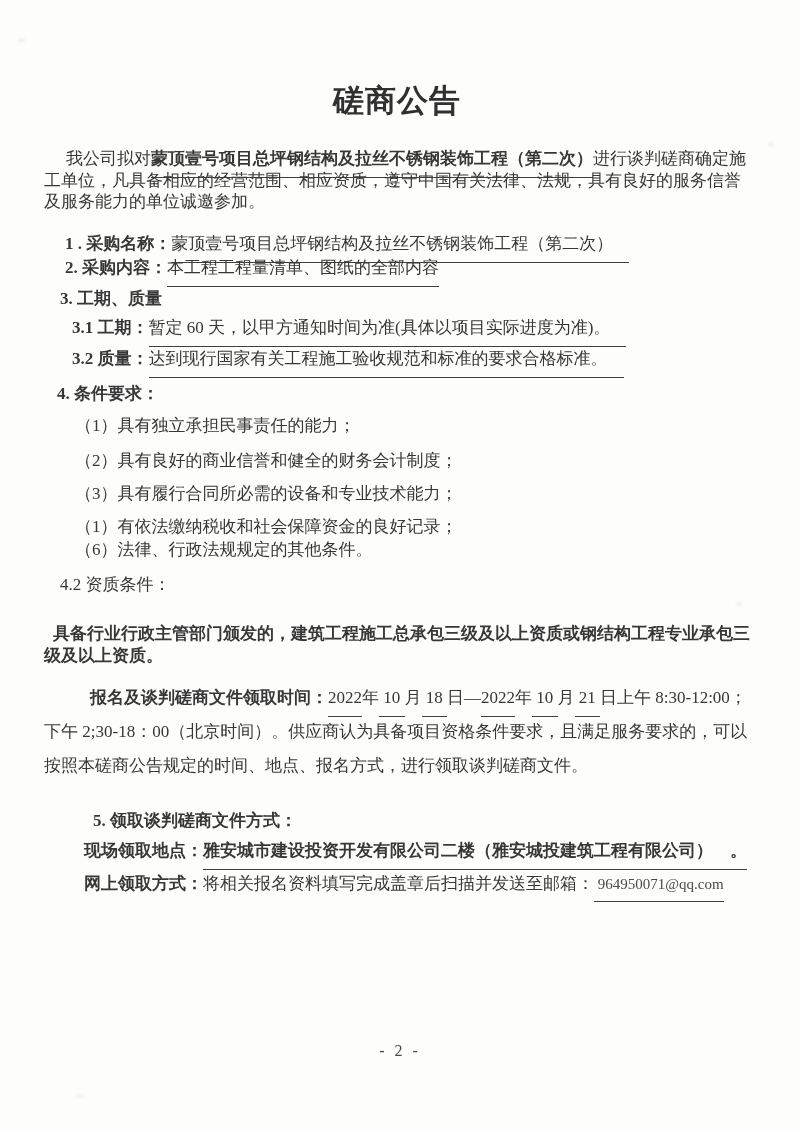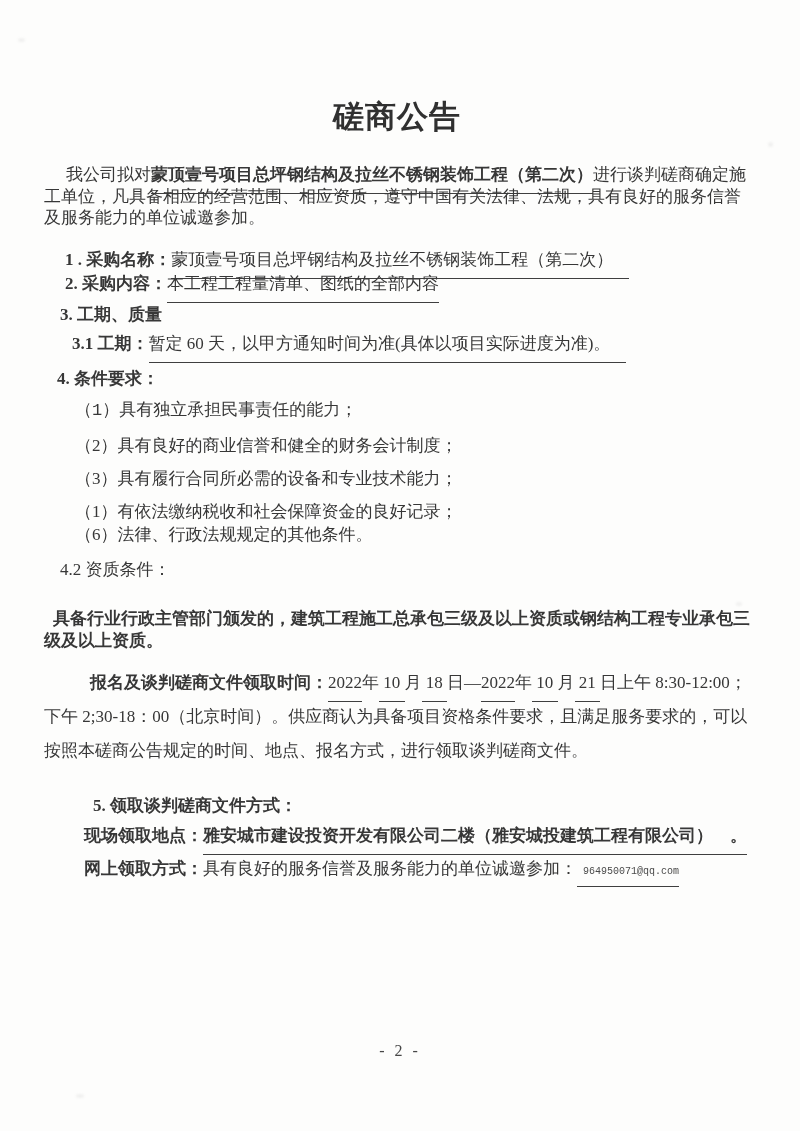--- a/index.html
+++ b/index.html
@@ -11,21 +11,21 @@
   }
   .page {
     position: relative;
     width: 800px; height: 1131px;
     background: #fdfdfc;
     color: #373737;
     padding: 83px 50px 0 44px;
     overflow: hidden;
   }
   h1.doc-title {
-    margin: 16px;
+    margin: 0;
     font-size: 31px;
     line-height: 36px;
     text-align: center;
     font-weight: 700;
     letter-spacing: 1px;
     color: #303030;
   }
   p { margin: 0; font-size: 17px; line-height: 20px; color: #373737; }
   .b { font-weight: 700; }
   
@@ -33,35 +33,35 @@
   .uext { padding-right: 16px; }
   .intro   { margin-top: 29px; line-height: 21.5px; text-indent: 22px; }
   .i1      { margin-top: 21px; margin-left: 21px; }
   .i2      { margin-top: 4px;  margin-left: 21px; }
   .h3x     { margin-top: 11px; margin-left: 16px; }
   .i31     { margin-top: 9px;  margin-left: 28px; }
   .i32     { margin-top: 11px; margin-left: 28px; }
   .h4x     { margin-top: 15px; margin-left: 13px; }
   .h41     { margin-top: 22px; margin-left: 35px; }
   .cond    { margin-left: 31px; }
-  .c1 { margin-top: 12px; font-family: Liberation Mono, monospace; }
+  .c1 { margin-top: 12px; }
   .c2 { margin-top: 15px; }
   .c3 { margin-top: 13px; }
   .c4 { margin-top: 13px; }
   .c5 { margin-top: 15px; margin-left: 0; text-indent: 33px; line-height: 32px; }
   .c6 { margin-top: 3px; }
   .h42     { margin-top: 15px; margin-left: 16px; }
   .cred    { margin-top: 28px; line-height: 22px; text-indent: 9px; }
   .deadline{ margin-top: 14px; line-height: 34px; text-indent: 46px; }
   .h5x     { margin-top: 28px; margin-left: 49px; }
   .onsite  { margin-top: 9px;  margin-left: 40px; line-height: 22px; }
   .online  { margin-top: 11px; margin-left: 40px; line-height: 22px; }
   .email {
-    font-family: Liberation Mono, monospace;
-    font-size: 10px;
+    font-family: Liberation Serif, serif;
+    font-size: 15px;
     color: #4a4a4a;
   }
   .footer {
     position: absolute;
     top: 1042px; left: 0; right: 0;
     text-align: center;
     font-size: 16px;
     letter-spacing: 3px;
     color: #474747;
   }
@@ -87,41 +87,42 @@
   <p class="intro"><span>我公司拟对</span><span class="b ub">蒙顶壹号项目总坪钢结构及拉丝不锈钢装饰工程（第二次）</span><span>进行谈判磋商确定施工单位，凡具备相应的经营范围、相应资质，遵守中国有关法律、法规，具有良好的服务信誉及服务能力的单位诚邀参加。</span></p>
 
   <p class="i1"><span class="b">1 . 采购名称：</span><span class="ub uext">蒙顶壹号项目总坪钢结构及拉丝不锈钢装饰工程（第二次）</span></p>
 
   <p class="i2"><span class="b">2.  采购内容：</span><span class="ub">本工程工程量清单、图纸的全部内容</span></p>
 
   <p class="h3x"><span class="b">3. 工期、质量</span></p>
 
   <p class="i31"><span class="b">3.1 工期：</span><span class="ub uext">暂定 60 天，以甲方通知时间为准(具体以项目实际进度为准)。</span></p>
 
+  <p class="i32"><span class="b">3.2 质量：</span><span class="ub uext">达到现行国家有关工程施工验收规范和标准的要求合格标准。</span></p>
 
   <p class="h4x"><span class="b">4. 条件要求：</span></p>
 
 
   <p class="cond c1">（1）具有独立承担民事责任的能力；</p>
   <p class="cond c2">（2）具有良好的商业信誉和健全的财务会计制度；</p>
   <p class="cond c3">（3）具有履行合同所必需的设备和专业技术能力；</p>
   <p class="cond c4">（1）有依法缴纳税收和社会保障资金的良好记录；</p>
   <p class="cond c6">（6）法律、行政法规规定的其他条件。</p>
 
   <p class="h42">4.2 资质条件：</p>
 
   <p class="cred b">具备行业行政主管部门颁发的，建筑工程施工总承包三级及以上资质或钢结构工程专业承包三级及以上资质。</p>
 
   <p class="deadline"><span class="b">报名及谈判磋商文件领取时间：</span><span class="ub">2022</span><span>年</span><span class="ub"> 10 </span><span>月</span><span class="ub"> 18 </span><span>日—</span><span class="ub">2022</span><span>年</span><span class="ub"> 10 </span><span>月</span><span class="ub"> 21 </span><span>日上午 8:30-12:00；下午 2;30-18：00（北京时间）。供应商认为具备项目资格条件要求，且满足服务要求的，可以按照本磋商公告规定的时间、地点、报名方式，进行领取谈判磋商文件。</span></p>
 
   <p class="h5x"><span class="b">5.  领取谈判磋商文件方式：</span></p>
 
   <p class="onsite"><span class="b">现场领取地点：</span><span class="b ub">雅安城市建设投资开发有限公司二楼（雅安城投建筑工程有限公司）　。</span></p>
 
-  <p class="online"><span class="b">网上领取方式：</span><span>具有良好的服务信誉及服务能力的单位诚邀参加：</span><span class="ub email"> 964950071@qq.com</span></p>
+  <p class="online"><span class="b">网上领取方式：</span><span>将相关报名资料填写完成盖章后扫描并发送至邮箱：</span><span class="ub email"> 964950071@qq.com</span></p>
 
   <div class="footer">- 2 -</div>
 
   <div class="artifact a1"></div>
   <div class="artifact a2"></div>
   <div class="artifact a3"></div>
   <div class="artifact a4"></div>
 
 </div>
 

